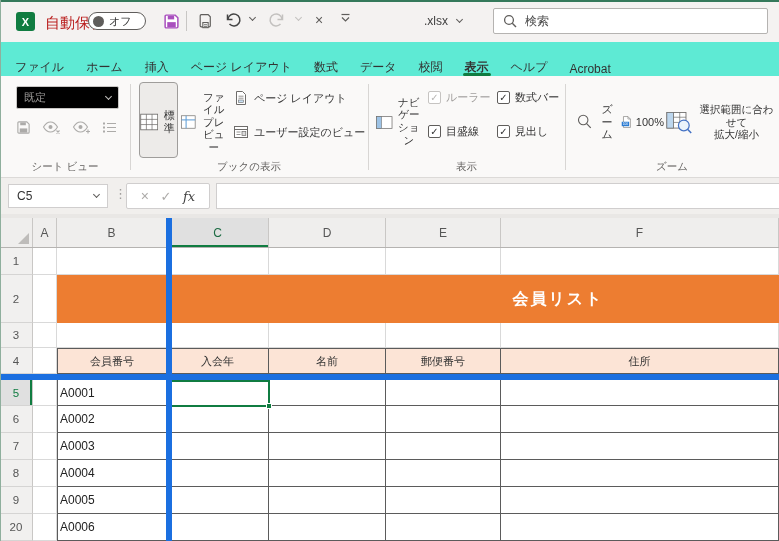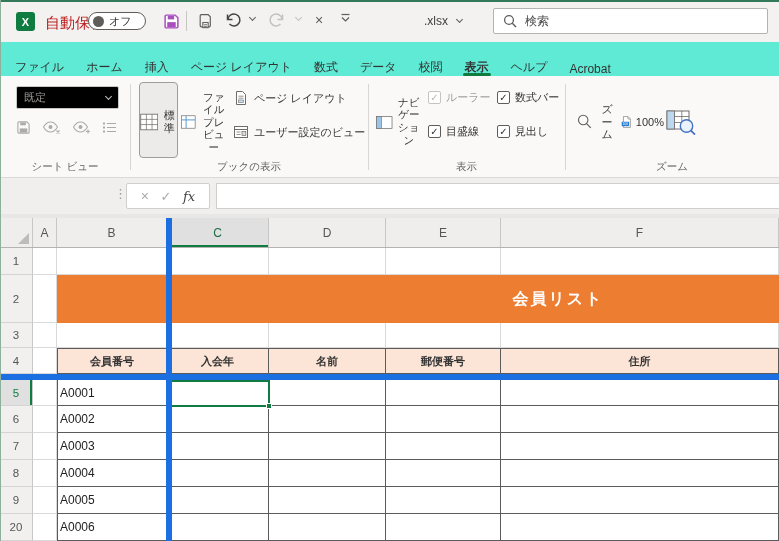--- a/index.html
+++ b/index.html
@@ -73,21 +73,21 @@
   .ch.sel{background:#E0E0E0;color:#1C6B43;box-shadow:inset 0 -2px 0 #107C41;}
   .w-rn{width:33px;} .w-a{width:24px;} .w-b{width:110px;} .w-c{width:102px;} .w-d{width:117px;} .w-e{width:115px;} .w-f{flex:1;}
   .row{position:absolute;left:0;width:779px;display:flex;}
   .rn{width:33px;background:#F1F0EF;border-right:1px solid #C9C7C5;border-bottom:1px solid #D5D4D3;display:flex;align-items:center;justify-content:center;font-size:11.5px;color:#565656;}
   .rn.sel{background:#E0E0E0;color:#107C41;box-shadow:inset -2px 0 0 #107C41;}
   .cell{display:flex;align-items:center;}
   .light{border-right:1px solid #D9D9D9;border-bottom:1px solid #D9D9D9;}
   .dark{border-right:1px solid #5B5B5B;border-bottom:1px solid #5B5B5B;}
   .dark.first{border-left:1px solid #5B5B5B;}
   .tdark{border-top:1px solid #5B5B5B;}
-  .peach{background:#FCE4D6;justify-content:center;font-size:11px;color:#333;font-weight:bold;}
+  .peach{background:#FCE4D6;justify-content:center;font-size:11px;color:#333;}
   .idcell{padding-left:2px;font-size:12px;color:#222;}
   .banner{position:absolute;left:57px;top:61px;width:722px;height:48px;background:#ED7D31;display:flex;align-items:center;}
   .banner span{display:block;width:100%;padding-left:280px;text-align:center;color:#fff;font-weight:bold;font-size:16px;letter-spacing:2px;}
   .selbox{position:absolute;left:167px;top:166px;width:103px;height:27px;border:2px solid #107C41;z-index:30;}
   .handle{position:absolute;right:-4px;bottom:-4px;width:6px;height:6px;background:#107C41;border:1px solid #fff;}
   .vblue{position:absolute;left:166px;top:4px;width:6px;height:323px;background:#1B6FE0;z-index:40;}
   .hblue{position:absolute;left:0;top:160px;width:779px;height:6px;background:#1B6FE0;z-index:40;}
   svg{display:block;}
 </style>
 </head>
@@ -292,25 +292,33 @@
       <span>100%</span>
     </div>
     <div class="abs bigbtn" style="left:666px;top:6px;width:112px;height:76px;">
       <svg width="30" height="26" viewBox="0 0 30 26">
         <rect x="1" y="2" width="22" height="18" fill="#fff" stroke="#6E6C6A" stroke-width="1"></rect>
         <path d="M1 7.5h22M8.5 2v18M15.8 2v18M1 13.5h22" stroke="#6E6C6A" stroke-width="0.8"></path>
         <rect x="1" y="2" width="7.5" height="18" fill="#BDD7EE" stroke="#6E6C6A" stroke-width="0.8"></rect>
         <circle cx="20.5" cy="17" r="6.2" fill="#EAF3FB" stroke="#4472C4" stroke-width="1.4"></circle>
         <path d="M24.8 21.4 29 25.6" stroke="#4472C4" stroke-width="1.8"></path>
       </svg>
+      <span class="twoline">
+        <span>選択範囲に合わせて</span><br>
+        <span>拡大/縮小</span>
+      </span>
     </div>
     <div class="gl" style="left:565px;width:214px;">ズーム</div>
   </div>
 
   <div class="fbar">
+    <div class="abs namebox">
+      <span>C5</span>
+      <span class="mini-chev"></span>
+    </div>
     <div class="abs fdots">⋮</div>
     <div class="abs fxbox">
       <span class="x">×</span>
       <span class="ck">✓</span>
       <span class="fx">fx</span>
     </div>
     <div class="abs finput"></div>
   </div>
 
   <div class="grid">

